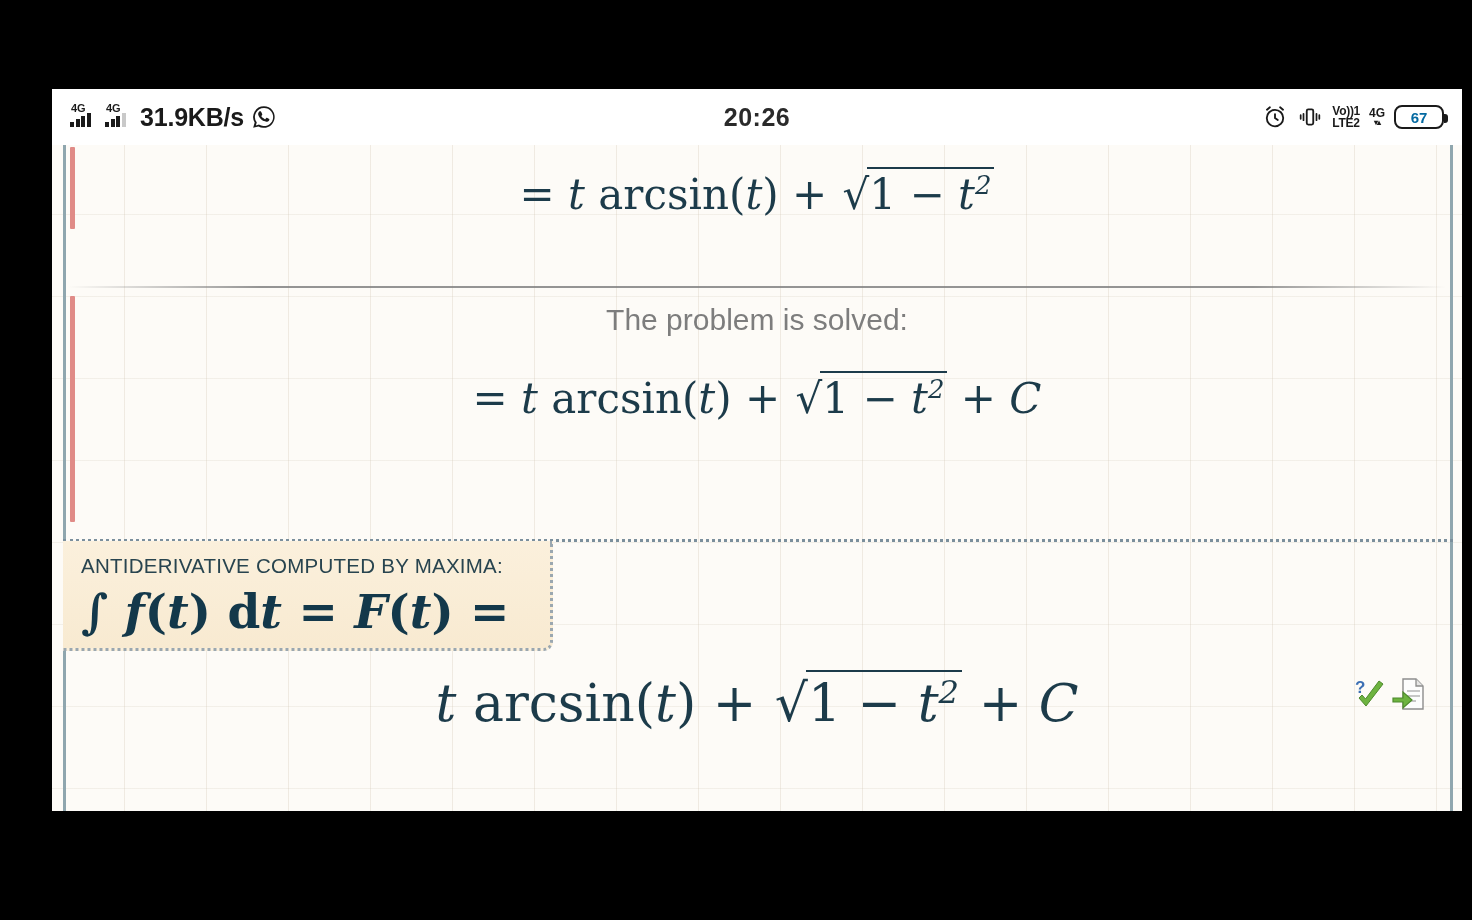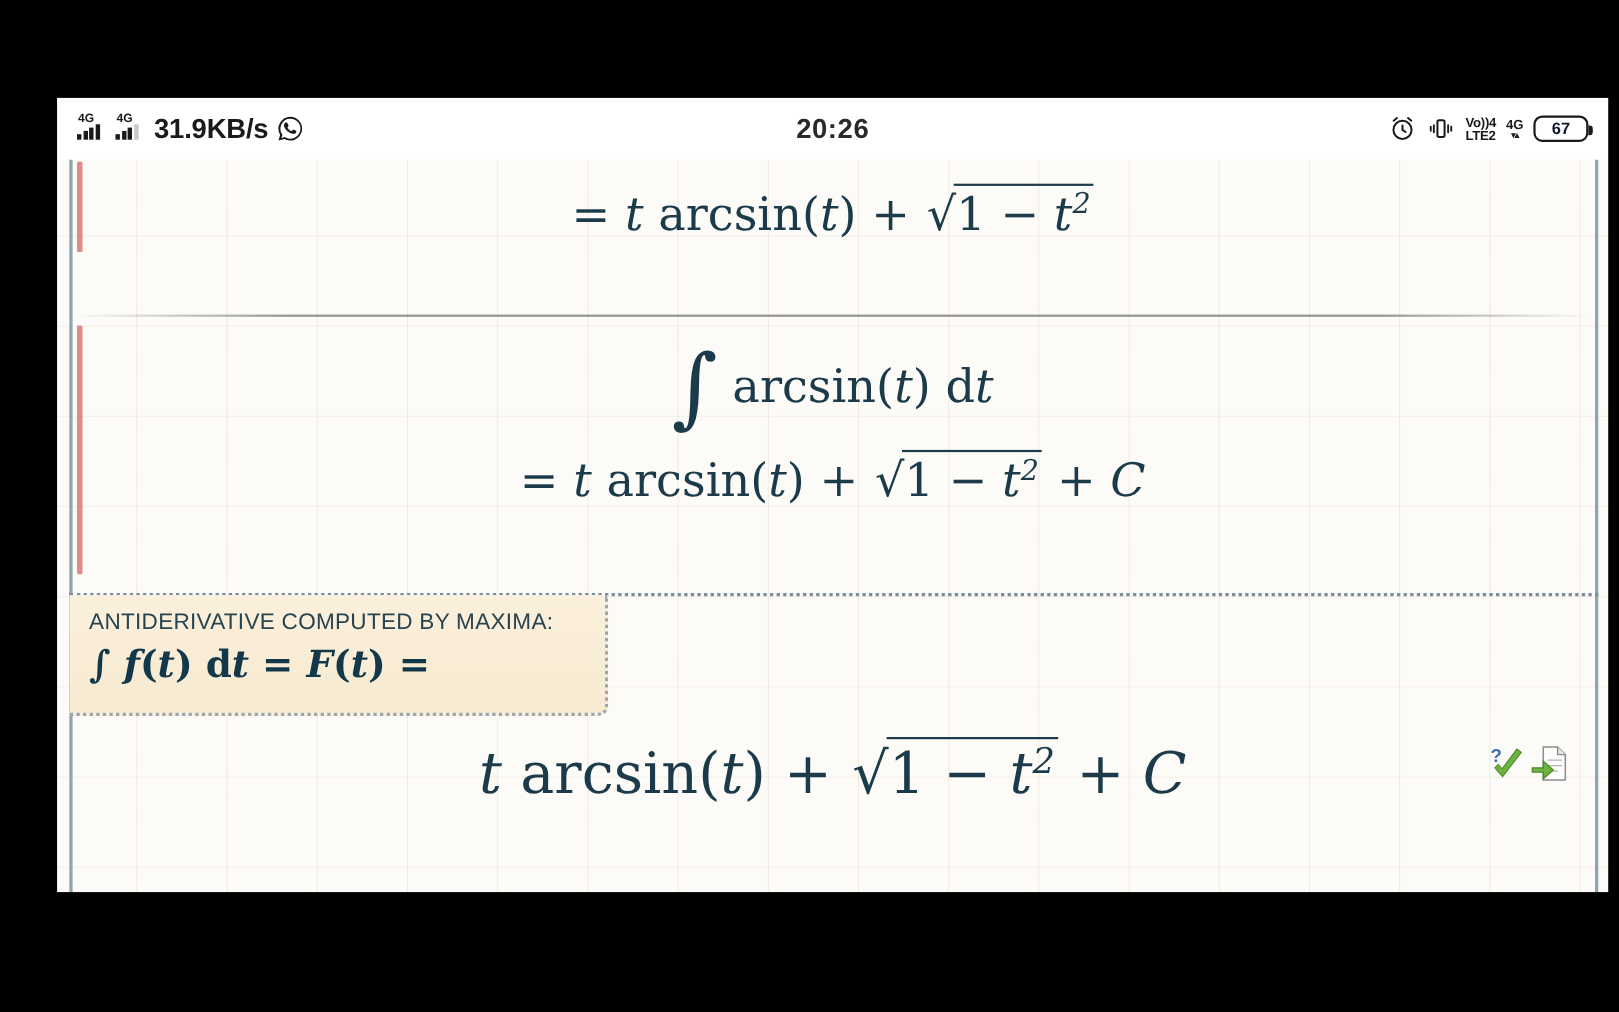--- a/index.html
+++ b/index.html
@@ -66,21 +66,21 @@
   }
   .net4g .ar { font-size:8px; letter-spacing:-1px; display:block; }
   .battery {
     width:50px; height:24px; border:2px solid #1a1a1a; border-radius:8px;
     display:flex; align-items:center; justify-content:center; position:relative;
   }
   .battery::after {
     content:""; position:absolute; right:-6px; top:7px;
     width:4px; height:9px; background:#1a1a1a; border-radius:0 3px 3px 0;
   }
-  .battery span { font-size:15px; font-weight:bold; color:#0f172a; }
+  .battery span { font-size:15px; font-weight:bold; color:#0369a1; }
 
   
   #sheet {
     position:relative;
     height:666px;
     background:#fdfbf7;
     background-image:
       linear-gradient(to right, rgba(208,196,178,.30) 1px, transparent 1px),
       linear-gradient(to bottom, rgba(208,196,178,.22) 1px, transparent 1px);
     background-size:82px 82px;
@@ -133,21 +133,21 @@
     border-right:3px dotted #9aa7b0;
     border-bottom:3px dotted #9aa7b0;
     border-radius:0 0 9px 0;
     padding:13px 0 0 18px;
   }
   #maxbox .cap {
     font-size:20.5px; color:#28444f; letter-spacing:.25px;
     font-family:"Liberation Sans",sans-serif;
   }
   #maxbox .frm {
-    margin-top:6px; font-size:34px; font-weight:bold;
+    margin-top:6px; font-size:47px; font-weight:bold;
     font-family:"DejaVu Serif","Liberation Serif",serif; color:#13384a;
   }
 
   
   #answer-row { position:absolute; left:0; right:0; top:525px; height:74px; }
   #answer-expr { text-align:center; font-size:52px; }
 
   #answer-icons {
     position:absolute; right:35px; top:6px;
     display:flex; align-items:center; gap:4px;
@@ -215,21 +215,21 @@
           <path d="M4.6 5.3 7.3 3M19.4 5.3 16.7 3" fill="none" stroke="#1a1a1a" stroke-width="1.7" stroke-linecap="round"></path>
         </svg>
       </span>
       <span style="display:inline-block;width:26px;height:26px;">
         <svg viewBox="0 0 24 24" width="26" height="26">
           <rect x="9" y="5" width="6" height="14" rx="1.4" fill="none" stroke="#1a1a1a" stroke-width="1.7"></rect>
           <path d="M6 9v6M3.4 10.3v3.4M18 9v6M20.6 10.3v3.4" stroke="#1a1a1a" stroke-width="1.6" stroke-linecap="round"></path>
         </svg>
       </span>
       <span class="volte">
-        <span>Vo))4</span><br>
+        <span>Vo))1</span><br>
         <span>LTE2</span>
       </span>
       <span class="net4g">
         <span>4G</span>
         <span class="ar">▾▴</span>
       </span>
       <span class="battery">
         <span>67</span>
       </span>
     </div>
@@ -251,26 +251,22 @@
               <span class="up">−</span>
               <span class="m">t</span><sup class="exp">2</sup></span></span>
       </div>
     </div>
 
     <div class="divider" style="left:16px;right:16px;top:141px;"></div>
 
     <div class="redbar" style="top:151px;height:226px;"></div>
     <div class="cell" style="top:158px;">
 
-
-      <div class="mathline" style="font-size:42px;margin-top:23px;">
-        <span class="up" style="font-size:80px;line-height:0;position:relative;top:14px;">∫</span>
-        <span class="up">arcsin(</span><span class="m">t</span><span class="up">)</span>
-        <span class="up">d</span><span class="m">t</span>
-      </div>
+      <div class="solved-text">The problem is solved:</div>
+
 
       <div class="mathline" style="font-size:42px;margin-top:34px;">
         <span class="up">=</span>
         <span class="m">t</span>
         <span class="up">arcsin(</span><span class="m">t</span><span class="up">)</span>
         <span class="up">+</span>
         <span class="sqrt"><span class="rad">√</span><span class="bod"><span class="up">1</span>
               <span class="up">−</span>
               <span class="m">t</span><sup class="exp">2</sup></span></span>
         <span class="up">+</span>

